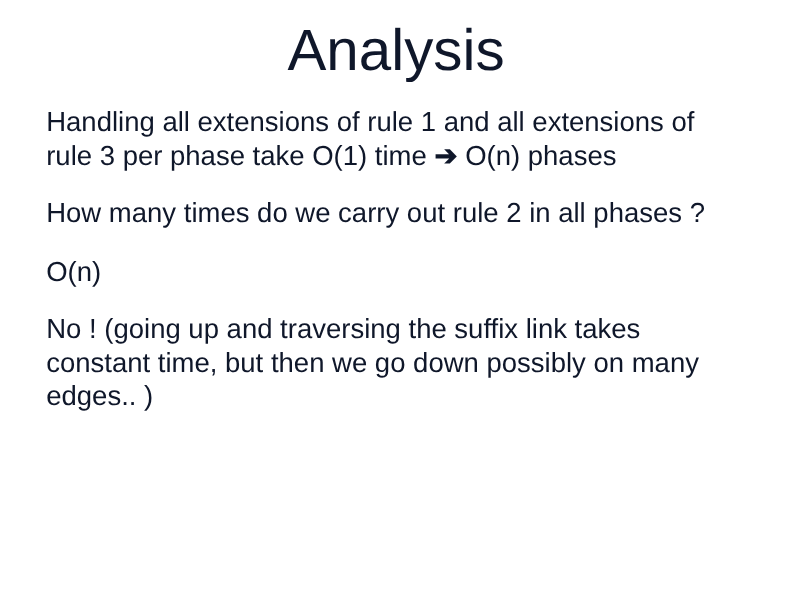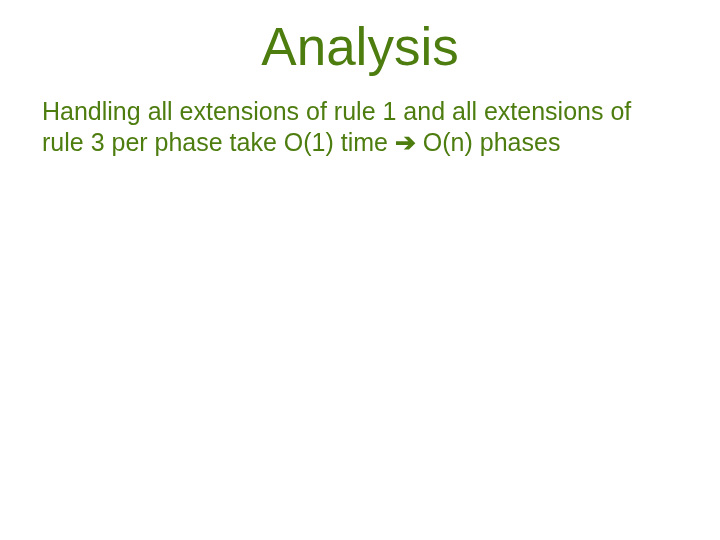--- a/index.html
+++ b/index.html
@@ -10,21 +10,21 @@
     background: #ffffff;
     overflow: hidden;
   }
   .slide {
     position: relative;
     width: 720px;
     height: 540px;
     box-sizing: border-box;
     padding: 18px 42px 24px 42px;
     font-family: "Comic Sans MS", "Comic Sans", "Chalkboard SE", "Marker Felt", cursive, sans-serif;
-    color: #4d7c0f;
+    color: #0f172a;
   }
   .title {
     text-align: center;
     font-size: 53px;
     line-height: 1.1;
     margin-bottom: 20px;
     font-weight: 400;
   }
   .para {
     font-size: 25px;
@@ -41,17 +41,20 @@
 <body>
 
 <div class="slide">
 
   <div class="title">Analysis</div>
 
   <div class="para">
     <span>Handling all extensions of rule 1 and all extensions of rule 3 per phase take O(1) time </span><span class="arrow">➔</span><span> O(n) phases</span>
   </div>
 
+  <div class="para">How many times do we carry out rule 2 in all phases ?</div>
+
+  <div class="para">O(n)</div>
 
 
-
+  <div class="para">No !   (going up and traversing the suffix link takes constant time, but then we go down possibly on many edges.. )</div>
 
 </div>
 
 </body></html>

